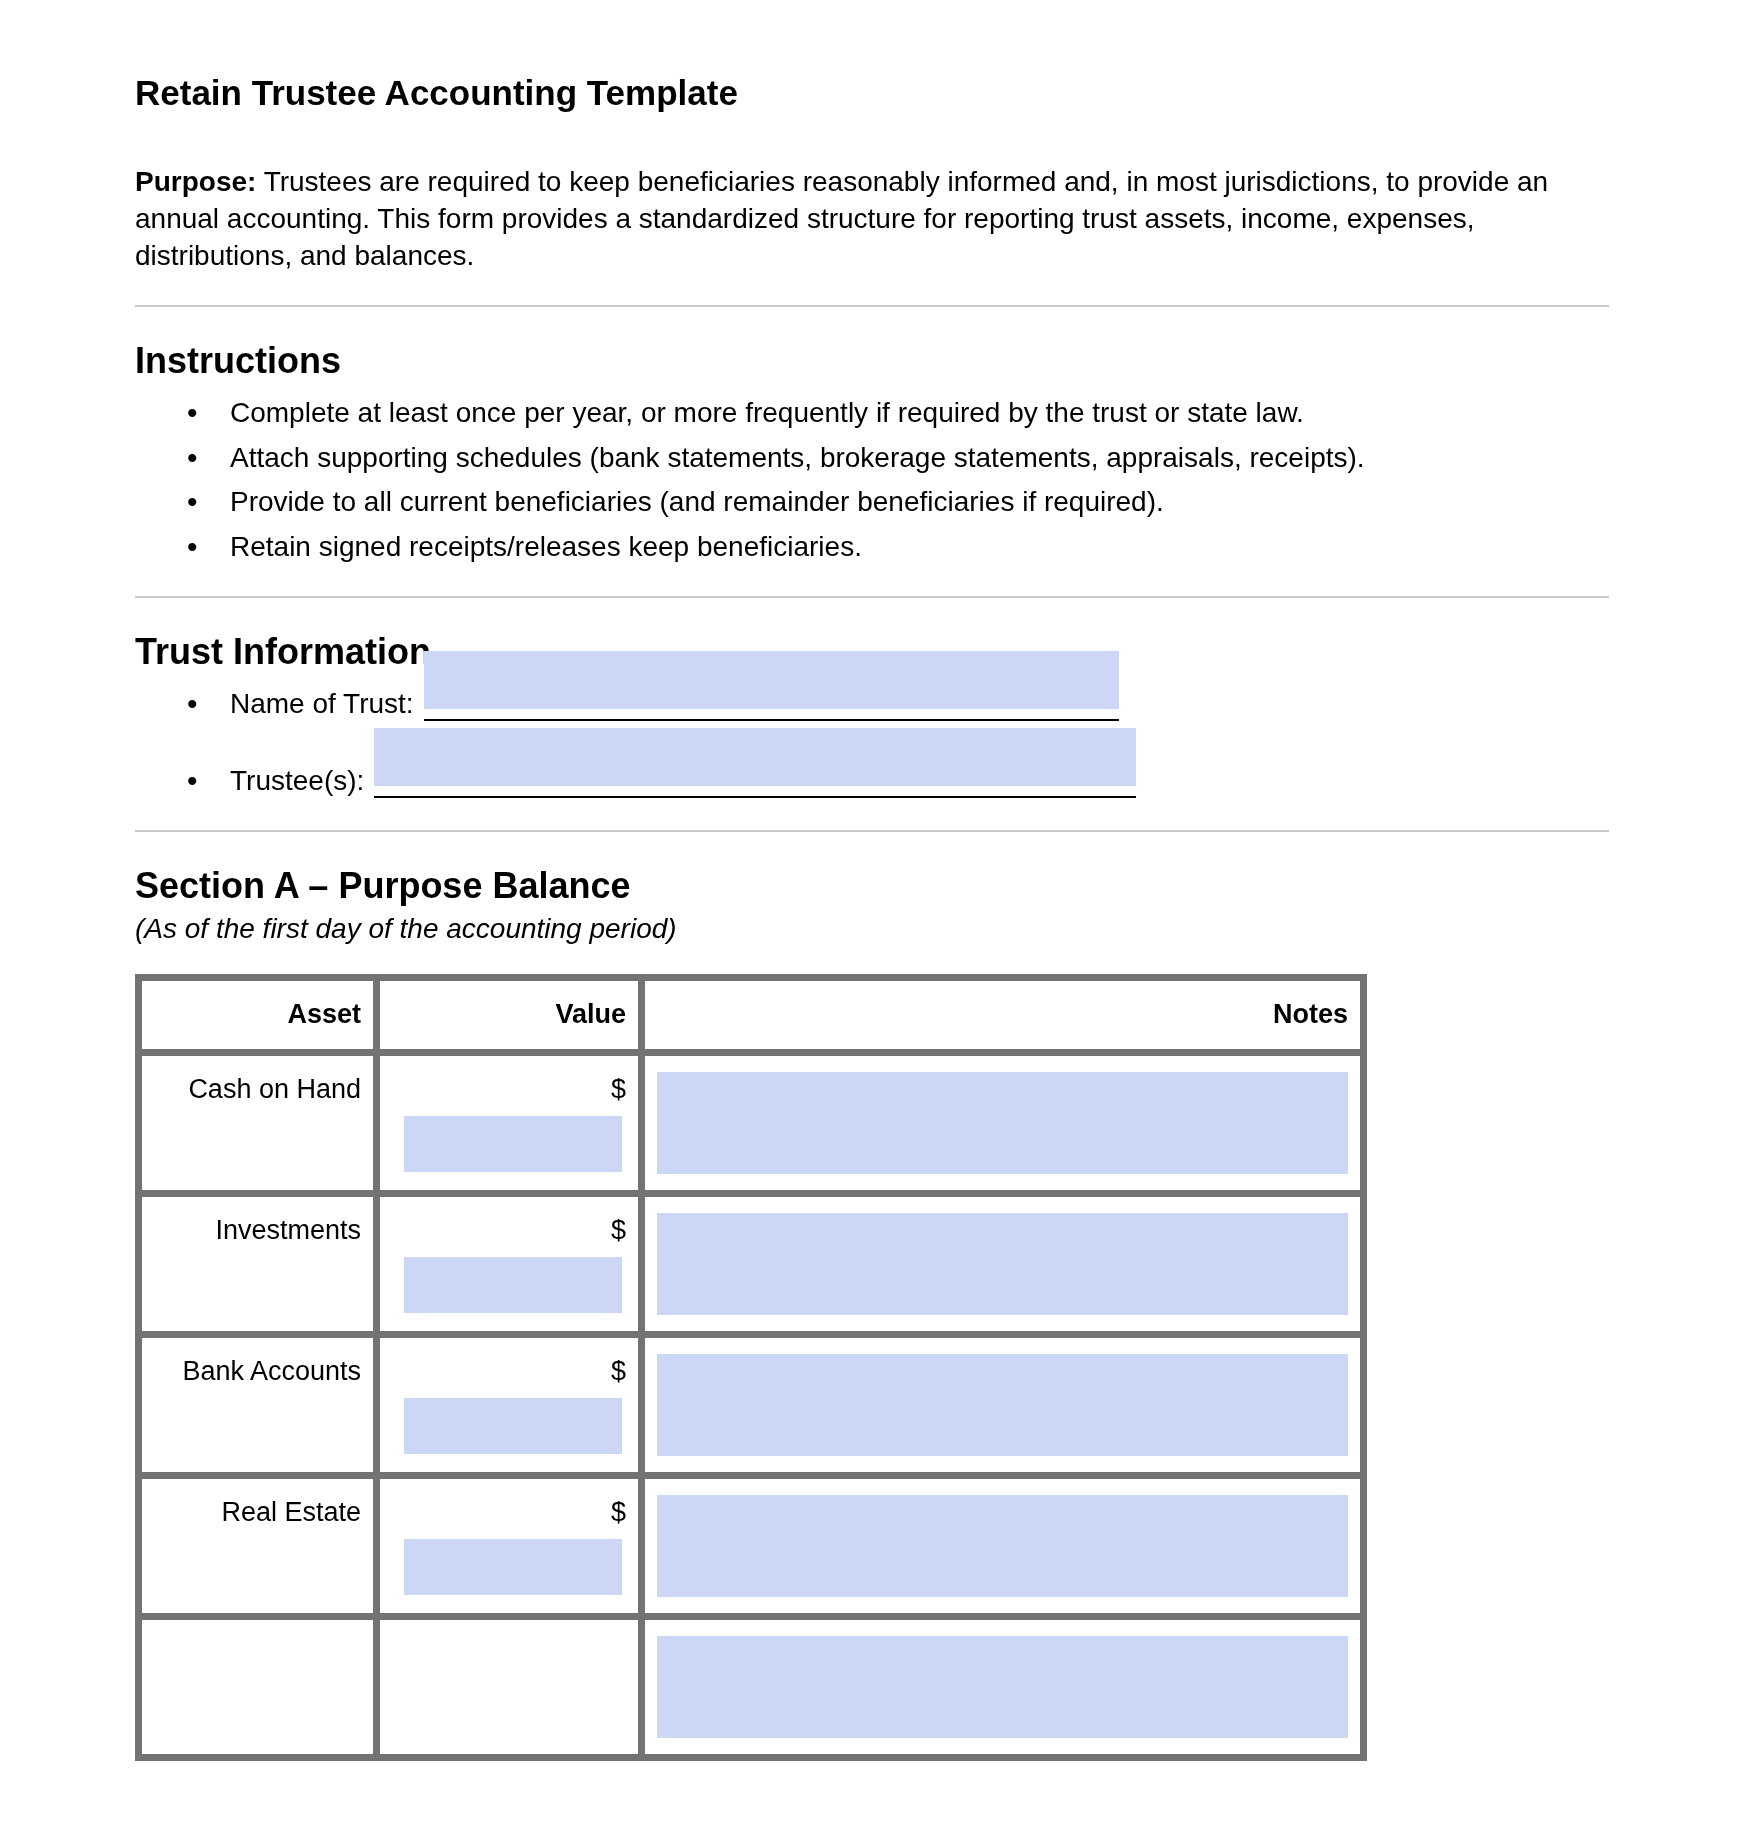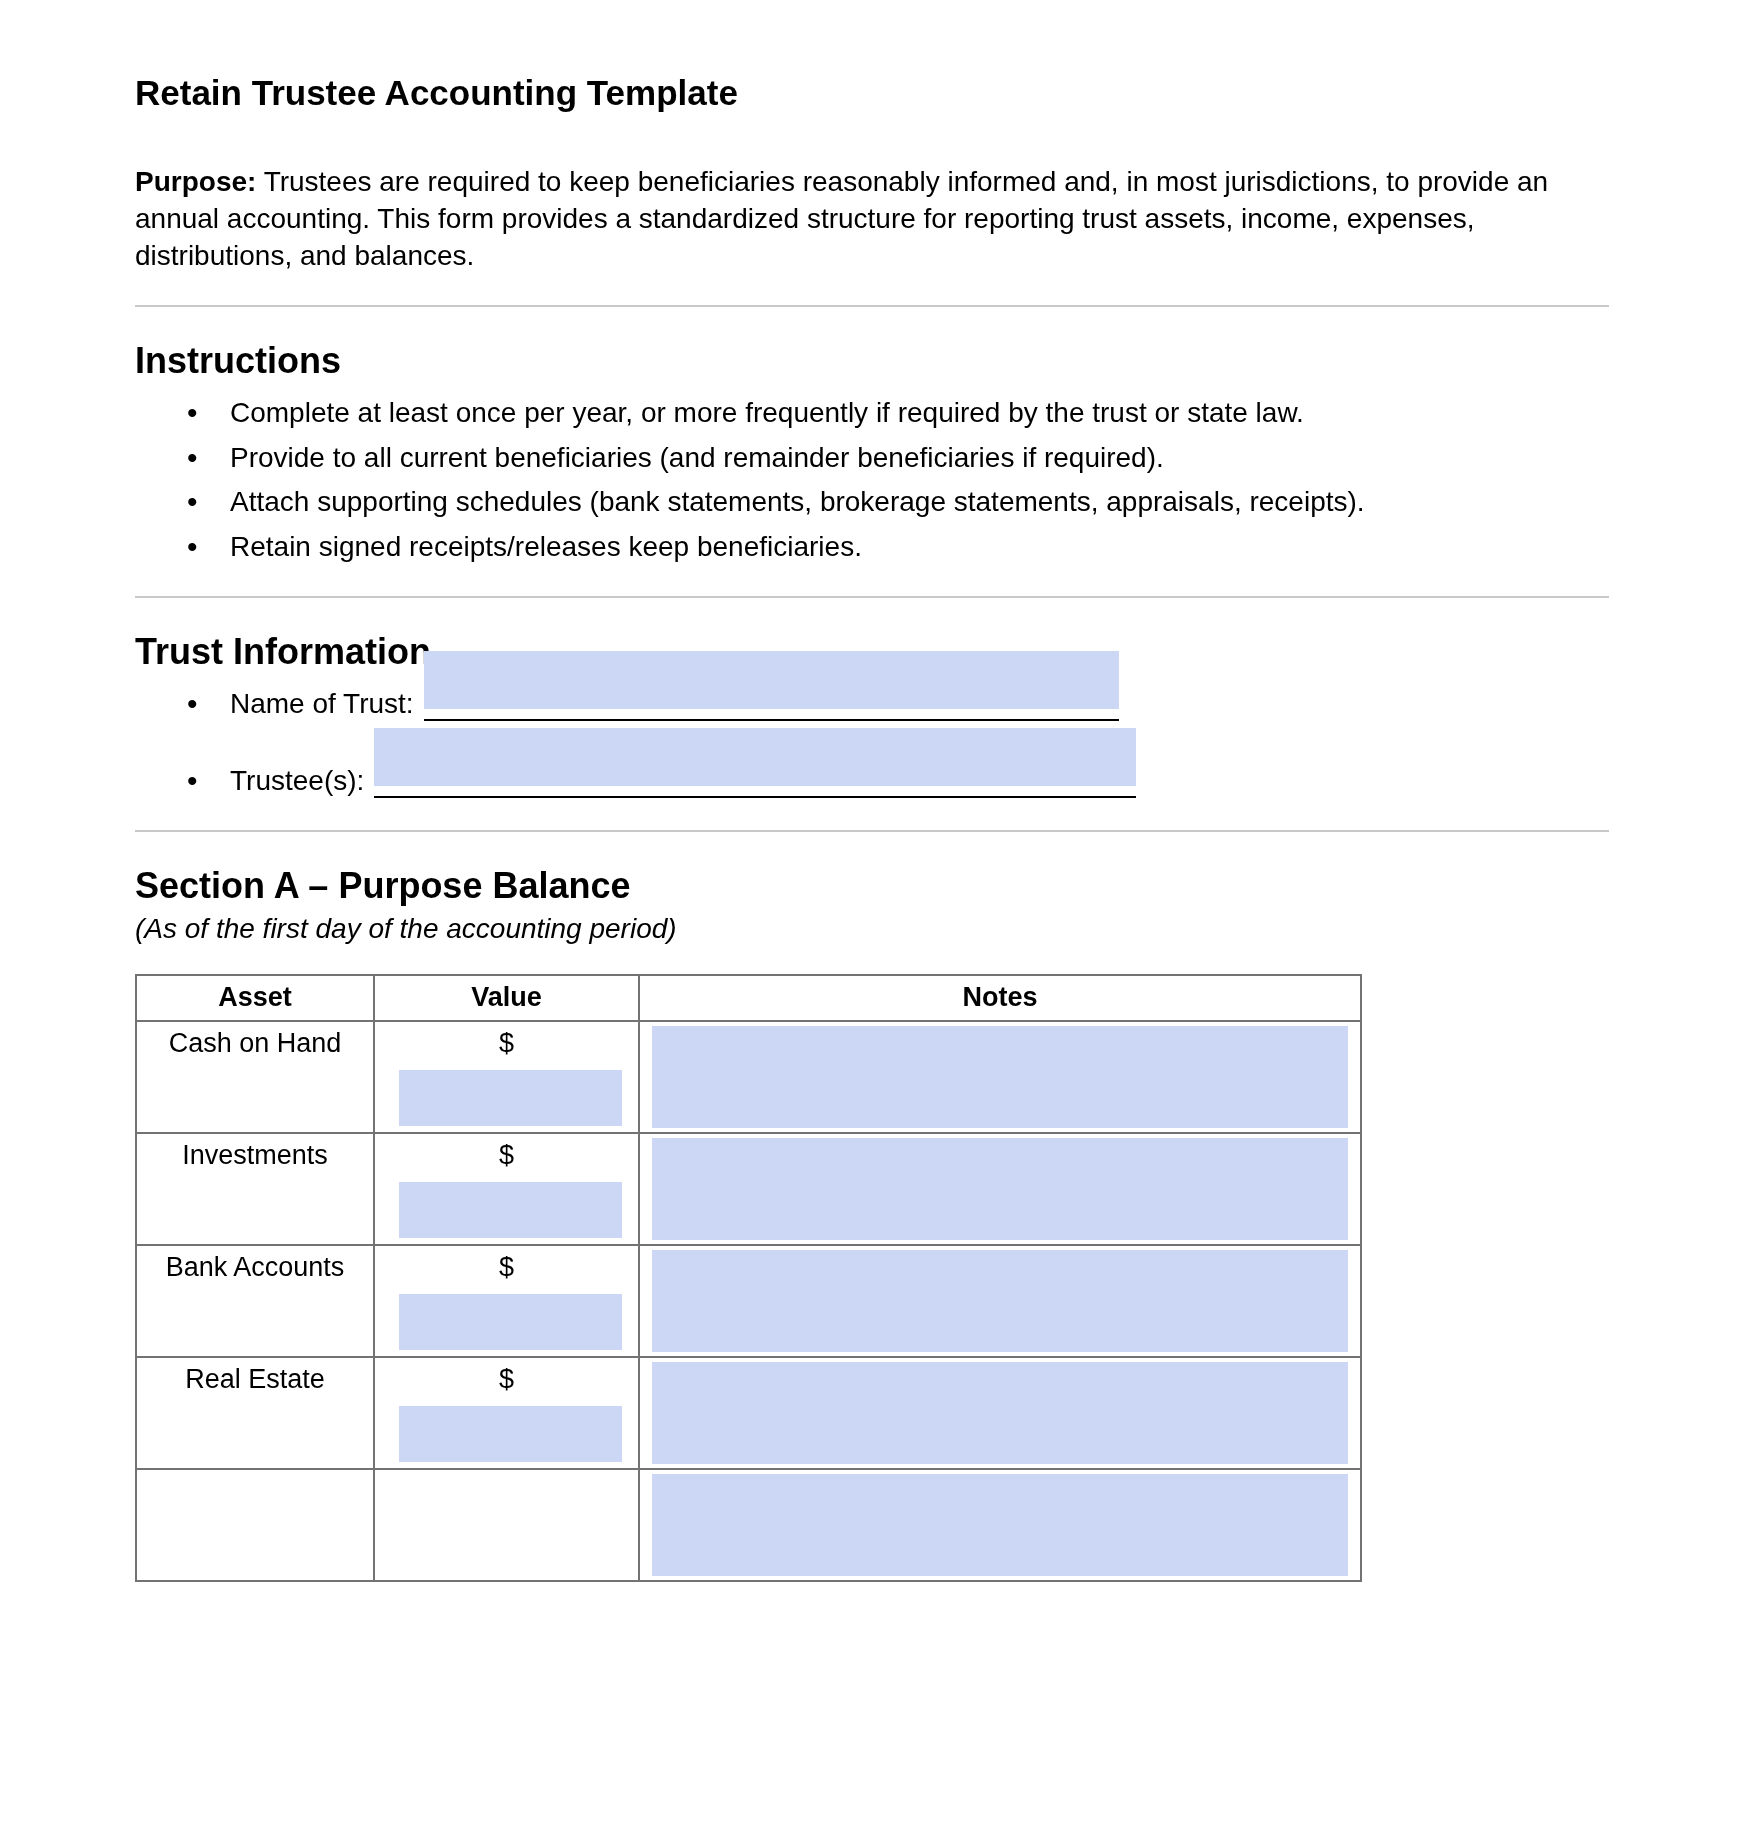--- a/index.html
+++ b/index.html
@@ -65,25 +65,25 @@
   }
   .mid-label { margin-left: 12px; }
 
   table.balance {
     border-collapse: collapse;
     table-layout: fixed;
     width: 1225px;
     margin-top: 22px;
   }
   table.balance th, table.balance td {
-    border: 2px solid #737373;
-    text-align: center;
+    border: 7px solid #737373;
+    text-align: right;
     vertical-align: top;
     font-size: 27px;
-    padding: 4px 12px;
+    padding: 16px 12px;
   }
   table.balance th { font-weight: 700; height: 44px; }
   table.balance td { height: 110px; }
   col.c-asset { width: 238px; }
   col.c-value { width: 265px; }
   col.c-notes { width: 722px; }
 
   td.value-cell { padding: 4px 6px 4px 12px; }
   .value-fill {
     margin: 8px 4px 0 12px;
@@ -104,22 +104,22 @@
 
   <h1 class="doc-title">Retain Trustee Accounting Template</h1>
 
   <p class="purpose"><b>Purpose:</b><span> Trustees are required to keep beneficiaries reasonably informed and, in most jurisdictions, to provide an annual accounting. This form provides a standardized structure for reporting trust assets, income, expenses, distributions, and balances.</span></p>
 
   <hr class="rule">
 
   <h2 class="sec-heading">Instructions</h2>
   <ul class="bullets">
     <li style="white-space: normal;">Complete at least once per year, or more frequently if required by the trust or state law.</li>
+    <li style="white-space: normal;">Attach supporting schedules (bank statements, brokerage statements, appraisals, receipts).</li>
     <li style="white-space: normal;">Provide to all current beneficiaries (and remainder beneficiaries if required).</li>
-    <li style="white-space: normal;">Attach supporting schedules (bank statements, brokerage statements, appraisals, receipts).</li>
     <li style="white-space: normal;">Retain signed receipts/releases keep beneficiaries.</li>
   </ul>
 
   <hr class="rule">
 
   <h2 class="sec-heading">Trust Information</h2>
   <ul class="bullets trust-list">
     <li>
       <span>Name of Trust:</span><span class="field" style="width: 695px;"><span class="fill"></span></span>
     </li>

